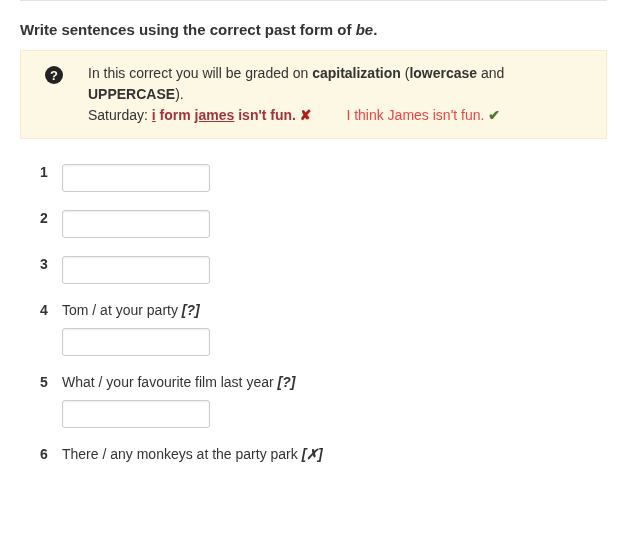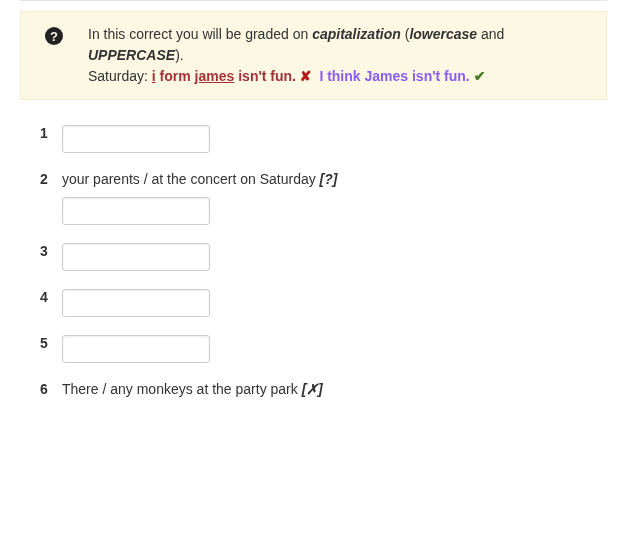--- a/index.html
+++ b/index.html
@@ -44,35 +44,36 @@
     padding-top: 2px;
     padding-left: 8px;
     padding-right: 14px;
   }
   .info-icon {
     display: inline-block;
   }
   .info-body {
     flex: 1 1 auto;
   }
-  .strong { font-weight: 700; font-style: italic; }
+  .strong { font-weight: 700; }
   .wrong-example {
     color: #a33338;
     font-weight: 700;
   }
   .wrong-example .underline {
     text-decoration: underline;
   }
   .x-mark {
     color: #b31b1b;
     font-weight: 700;
   }
   .correct-example {
-    color: #8b5cf6;
-    font-weight: 700;
+    color: #ef4444;
+    font-weight: 400;
+    margin-left: 27px;
   }
   .check-mark {
     color: #4a7c2a;
     font-weight: 700;
   }
   .questions {
     padding: 0 0 0 20px;
   }
   .q-row {
     display: flex;
@@ -109,20 +110,23 @@
     box-shadow: inset 0 1px 2px rgba(0,0,0,0.08);
     box-sizing: border-box;
   }
 </style>
 </head>
 <body>
 
 <div class="page">
   <div class="top-border"></div>
 
+  <div class="instruction">
+    <span>Write sentences using the correct past form of </span><span class="verb">be</span><span>.</span>
+  </div>
 
   <div class="info-box">
     <div class="info-icon-wrap">
       <span class="info-icon">
         <svg width="20" height="20" viewBox="0 0 20 20">
           <circle cx="10" cy="10" r="9" fill="#222"></circle>
           <text x="10" y="15" text-anchor="middle" font-family="Arial" font-weight="bold" font-size="13" fill="#fcf8e3">?</text>
         </svg>
       </span>
     </div>
@@ -138,44 +142,47 @@
     <div class="q-row">
       <div class="q-num">1</div>
       <div class="q-body">
         <input type="text" class="answer-input" value="" style="">
       </div>
     </div>
 
     <div class="q-row">
       <div class="q-num">2</div>
       <div class="q-body">
-        <div class="q-prompt">
-          <span>your parents / at the concert on Saturday</span> <span class="marker">[?]</span>
-        </div>
         <input type="text" class="answer-input" value="" style="">
       </div>
     </div>
 
     <div class="q-row">
       <div class="q-num">3</div>
       <div class="q-body">
         <input type="text" class="answer-input" value="" style="">
       </div>
     </div>
 
     <div class="q-row">
       <div class="q-num">4</div>
       <div class="q-body">
+        <div class="q-prompt">
+          <span>Tom / at your party</span> <span class="marker">[?]</span>
+        </div>
         <input type="text" class="answer-input" value="" style="">
       </div>
     </div>
 
     <div class="q-row">
       <div class="q-num">5</div>
       <div class="q-body">
+        <div class="q-prompt">
+          <span>What / your favourite film last year</span> <span class="marker">[?]</span>
+        </div>
         <input type="text" class="answer-input" value="" style="">
       </div>
     </div>
 
     <div class="q-row">
       <div class="q-num">6</div>
       <div class="q-body">
         <div class="q-prompt">
           <span>There / any monkeys at the party park</span> <span class="marker">[✗]</span>
         </div>

